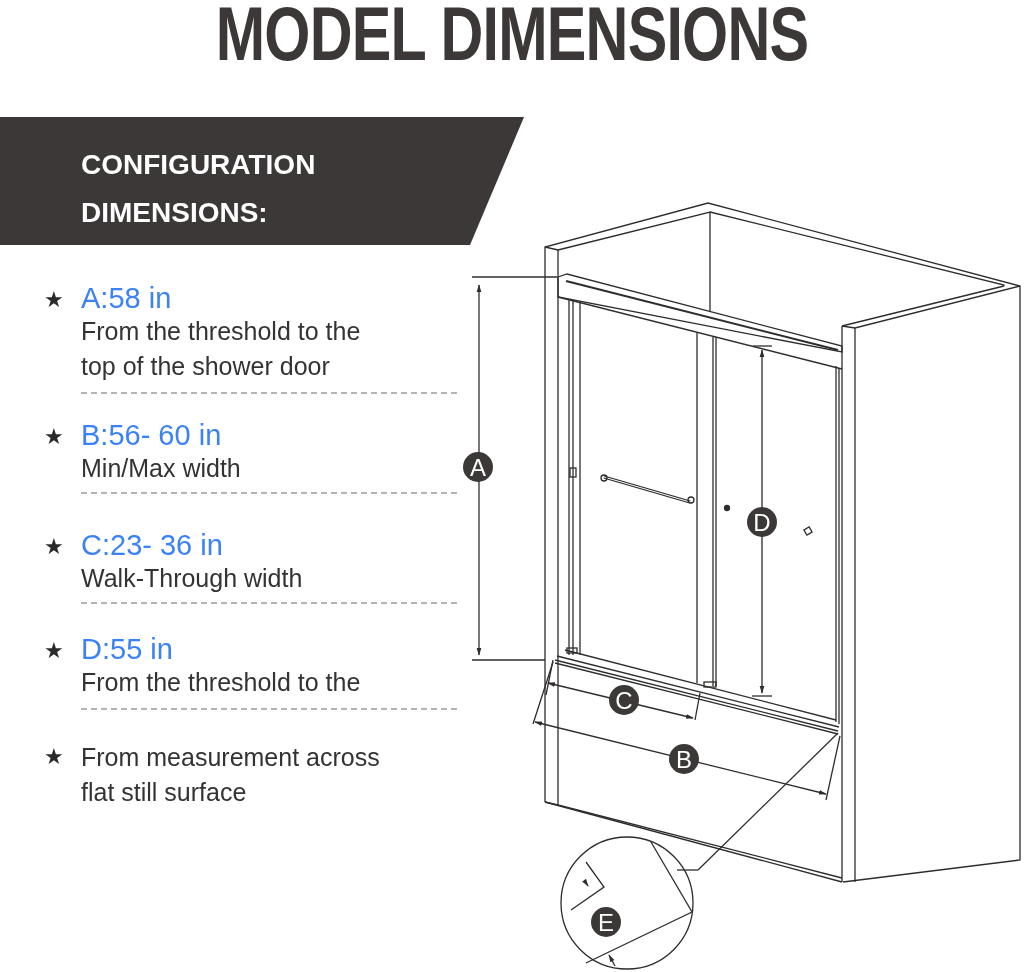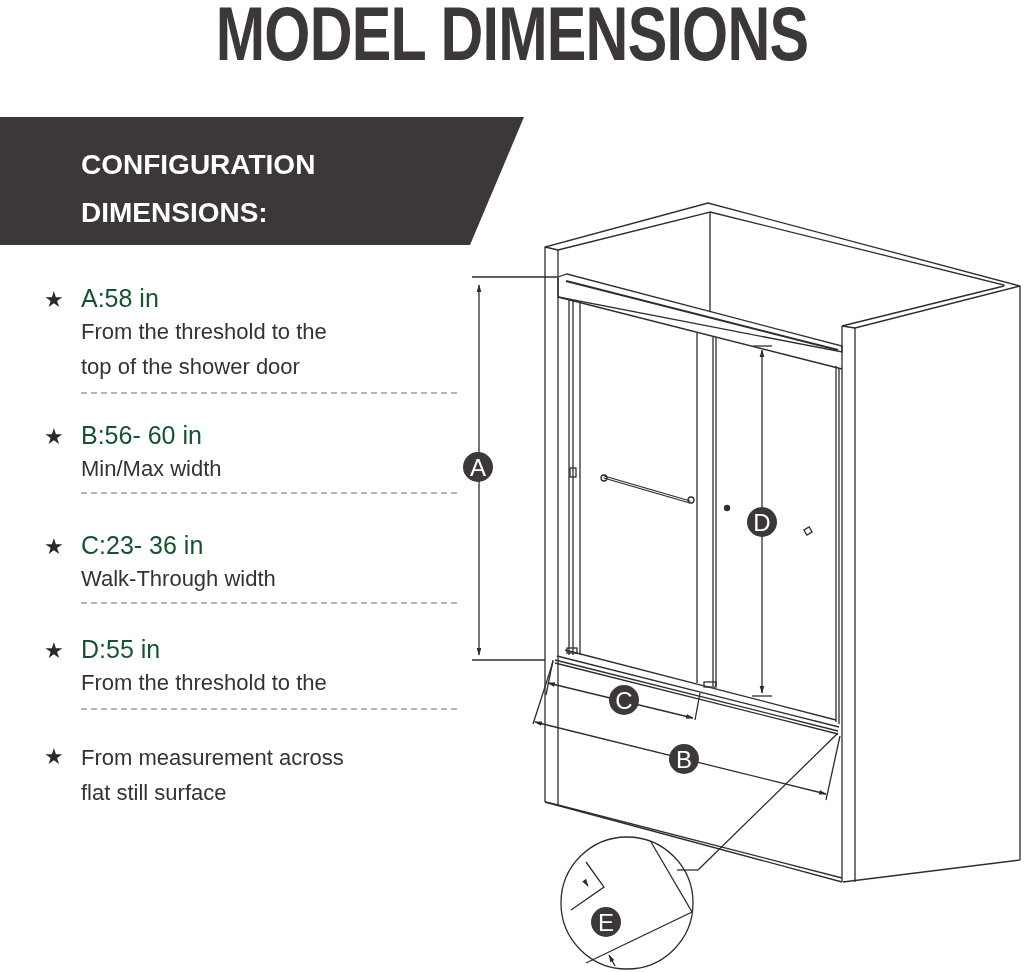--- a/index.html
+++ b/index.html
@@ -4,22 +4,22 @@
 <style>
   html,body{margin:0;padding:0;background:#ffffff;}
   body{width:1024px;height:972px;position:relative;overflow:hidden;font-family:"Liberation Sans",sans-serif;color:#3a3736;}
   .title{position:absolute;left:0;top:-6px;width:1024px;text-align:center;font-family:"Liberation Sans",sans-serif;font-weight:bold;font-size:76px;letter-spacing:-1px;color:#3b3837;transform:scaleX(0.78);transform-origin:center;line-height:80px;}
   .banner{position:absolute;left:0;top:117px;width:524px;height:128px;}
   .banner svg{position:absolute;left:0;top:0;}
   .banner-text{position:absolute;left:81px;top:141px;font-weight:bold;font-size:28px;line-height:48px;color:#ffffff;}
   .specs{position:absolute;left:44px;top:283px;width:420px;}
   .spec{position:relative;padding-left:37px;}
   .spec .star{position:absolute;left:0;top:2px;font-size:22px;line-height:30px;color:#2b2a29;}
-  .spec .head{font-size:25px;line-height:31px;color:#14532d;}
-  .spec .desc{font-size:22px;line-height:35px;color:#333;}
+  .spec .head{font-size:29px;line-height:31px;color:#3b82f6;}
+  .spec .desc{font-size:25px;line-height:35px;color:#333;}
   .divider{margin-left:37px;width:376px;border-top:2px dashed #b4b4b4;height:0;}
   .diagram{position:absolute;left:0;top:0;}
 </style>
 </head>
 <body>
 
 <div class="title">MODEL DIMENSIONS</div>
 
 <div class="banner">
   <svg width="524" height="128">

